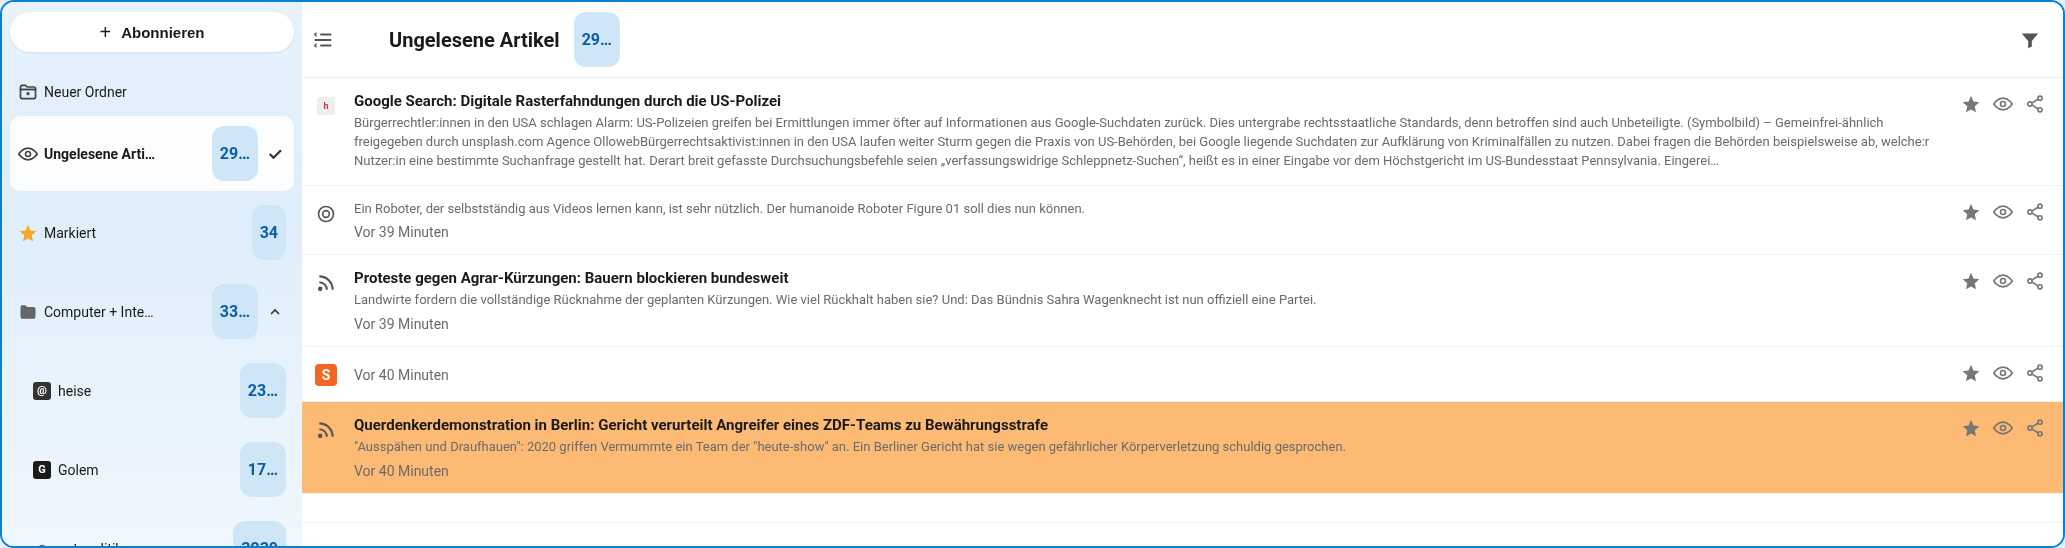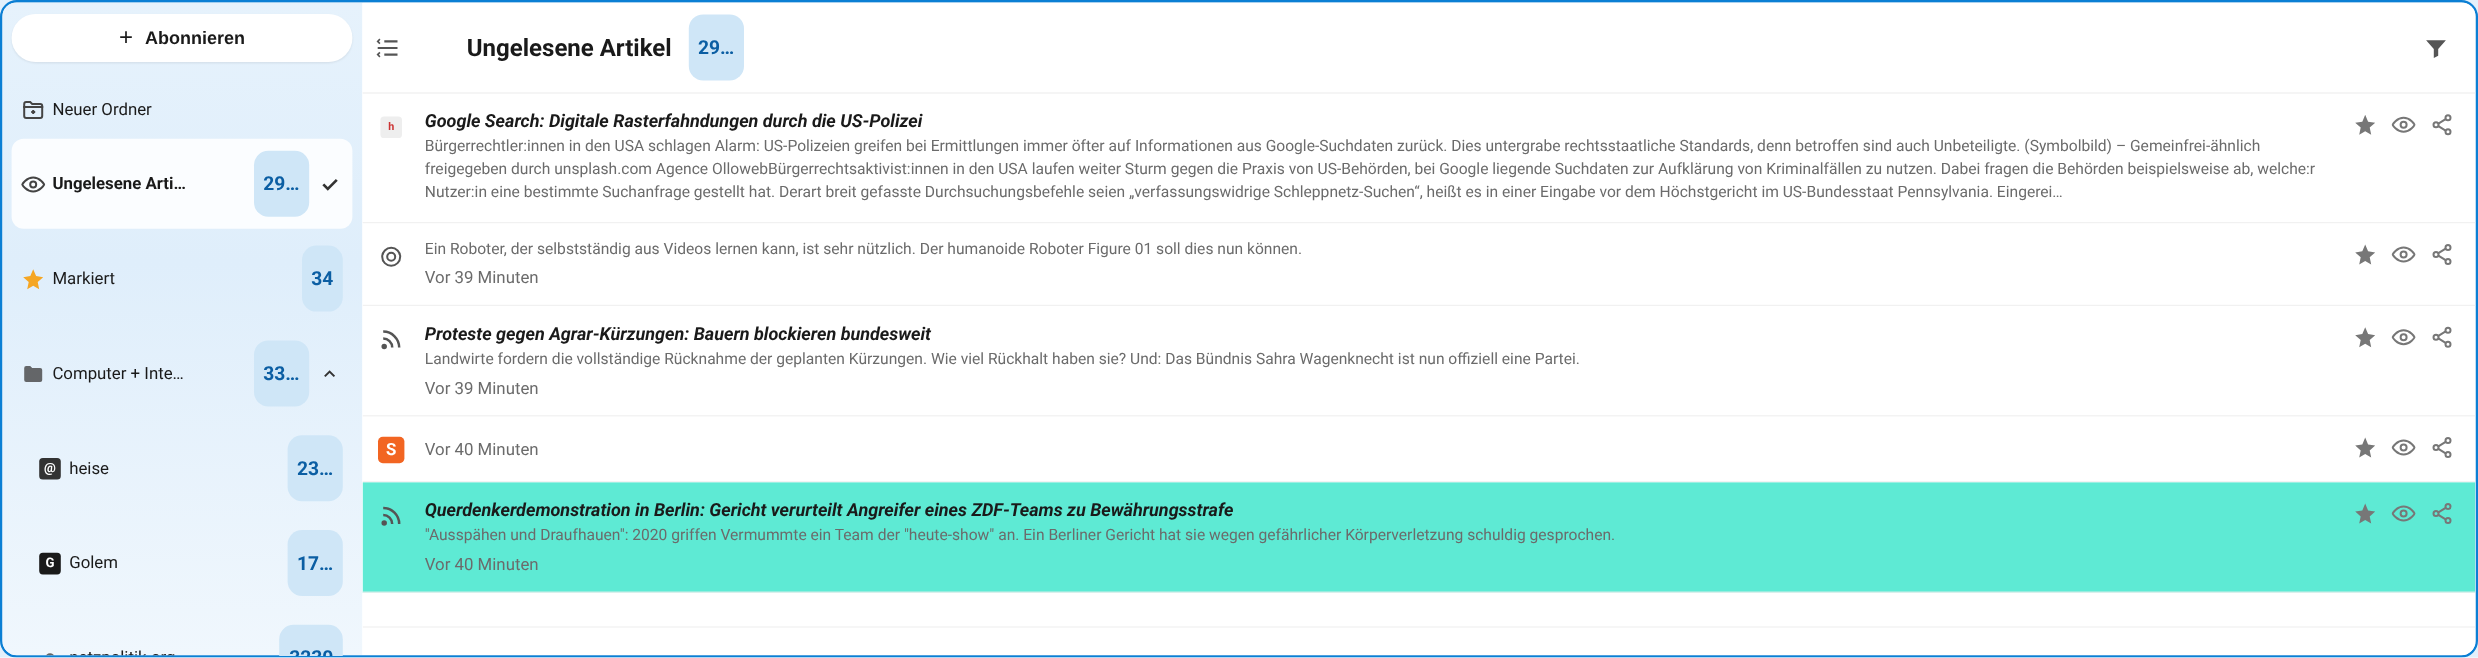--- a/index.html
+++ b/index.html
@@ -119,30 +119,30 @@
   .topbar .spacer { flex: 1; }
   .icon-btn { cursor: pointer; color: #555; display:flex; align-items:center; }
   .icon-btn svg { width: 22px; height: 22px; }
   .article-list { flex: 1; overflow-y: auto; }
   .article {
     display: flex;
     gap: 16px;
     padding: 14px 18px 14px 12px;
     border-bottom: 1px solid #f1f1f1;
   }
-  .article.hover { background: #5eead4; }
+  .article.hover { background: #fdba74; }
   .art-favicon {
     width: 24px; height: 24px; flex: 0 0 24px;
     display:flex; align-items:center; justify-content:center;
     color:#555;
     margin-top: 2px;
   }
   .art-favicon svg { width:20px; height:20px; }
   .art-body { flex: 1 1 auto; min-width: 0; }
-  .art-title { font-weight: 700; font-size: 15px; margin-bottom: 4px; font-style: italic; }
+  .art-title { font-weight: 700; font-size: 15px; margin-bottom: 4px; }
   .art-excerpt {
     color: #6b6b6b;
     font-size: 13px;
     line-height: 1.45;
     display: -webkit-box;
     -webkit-line-clamp: 3;
     -webkit-box-orient: vertical;
     overflow: hidden;
   }
   .art-excerpt.one {

